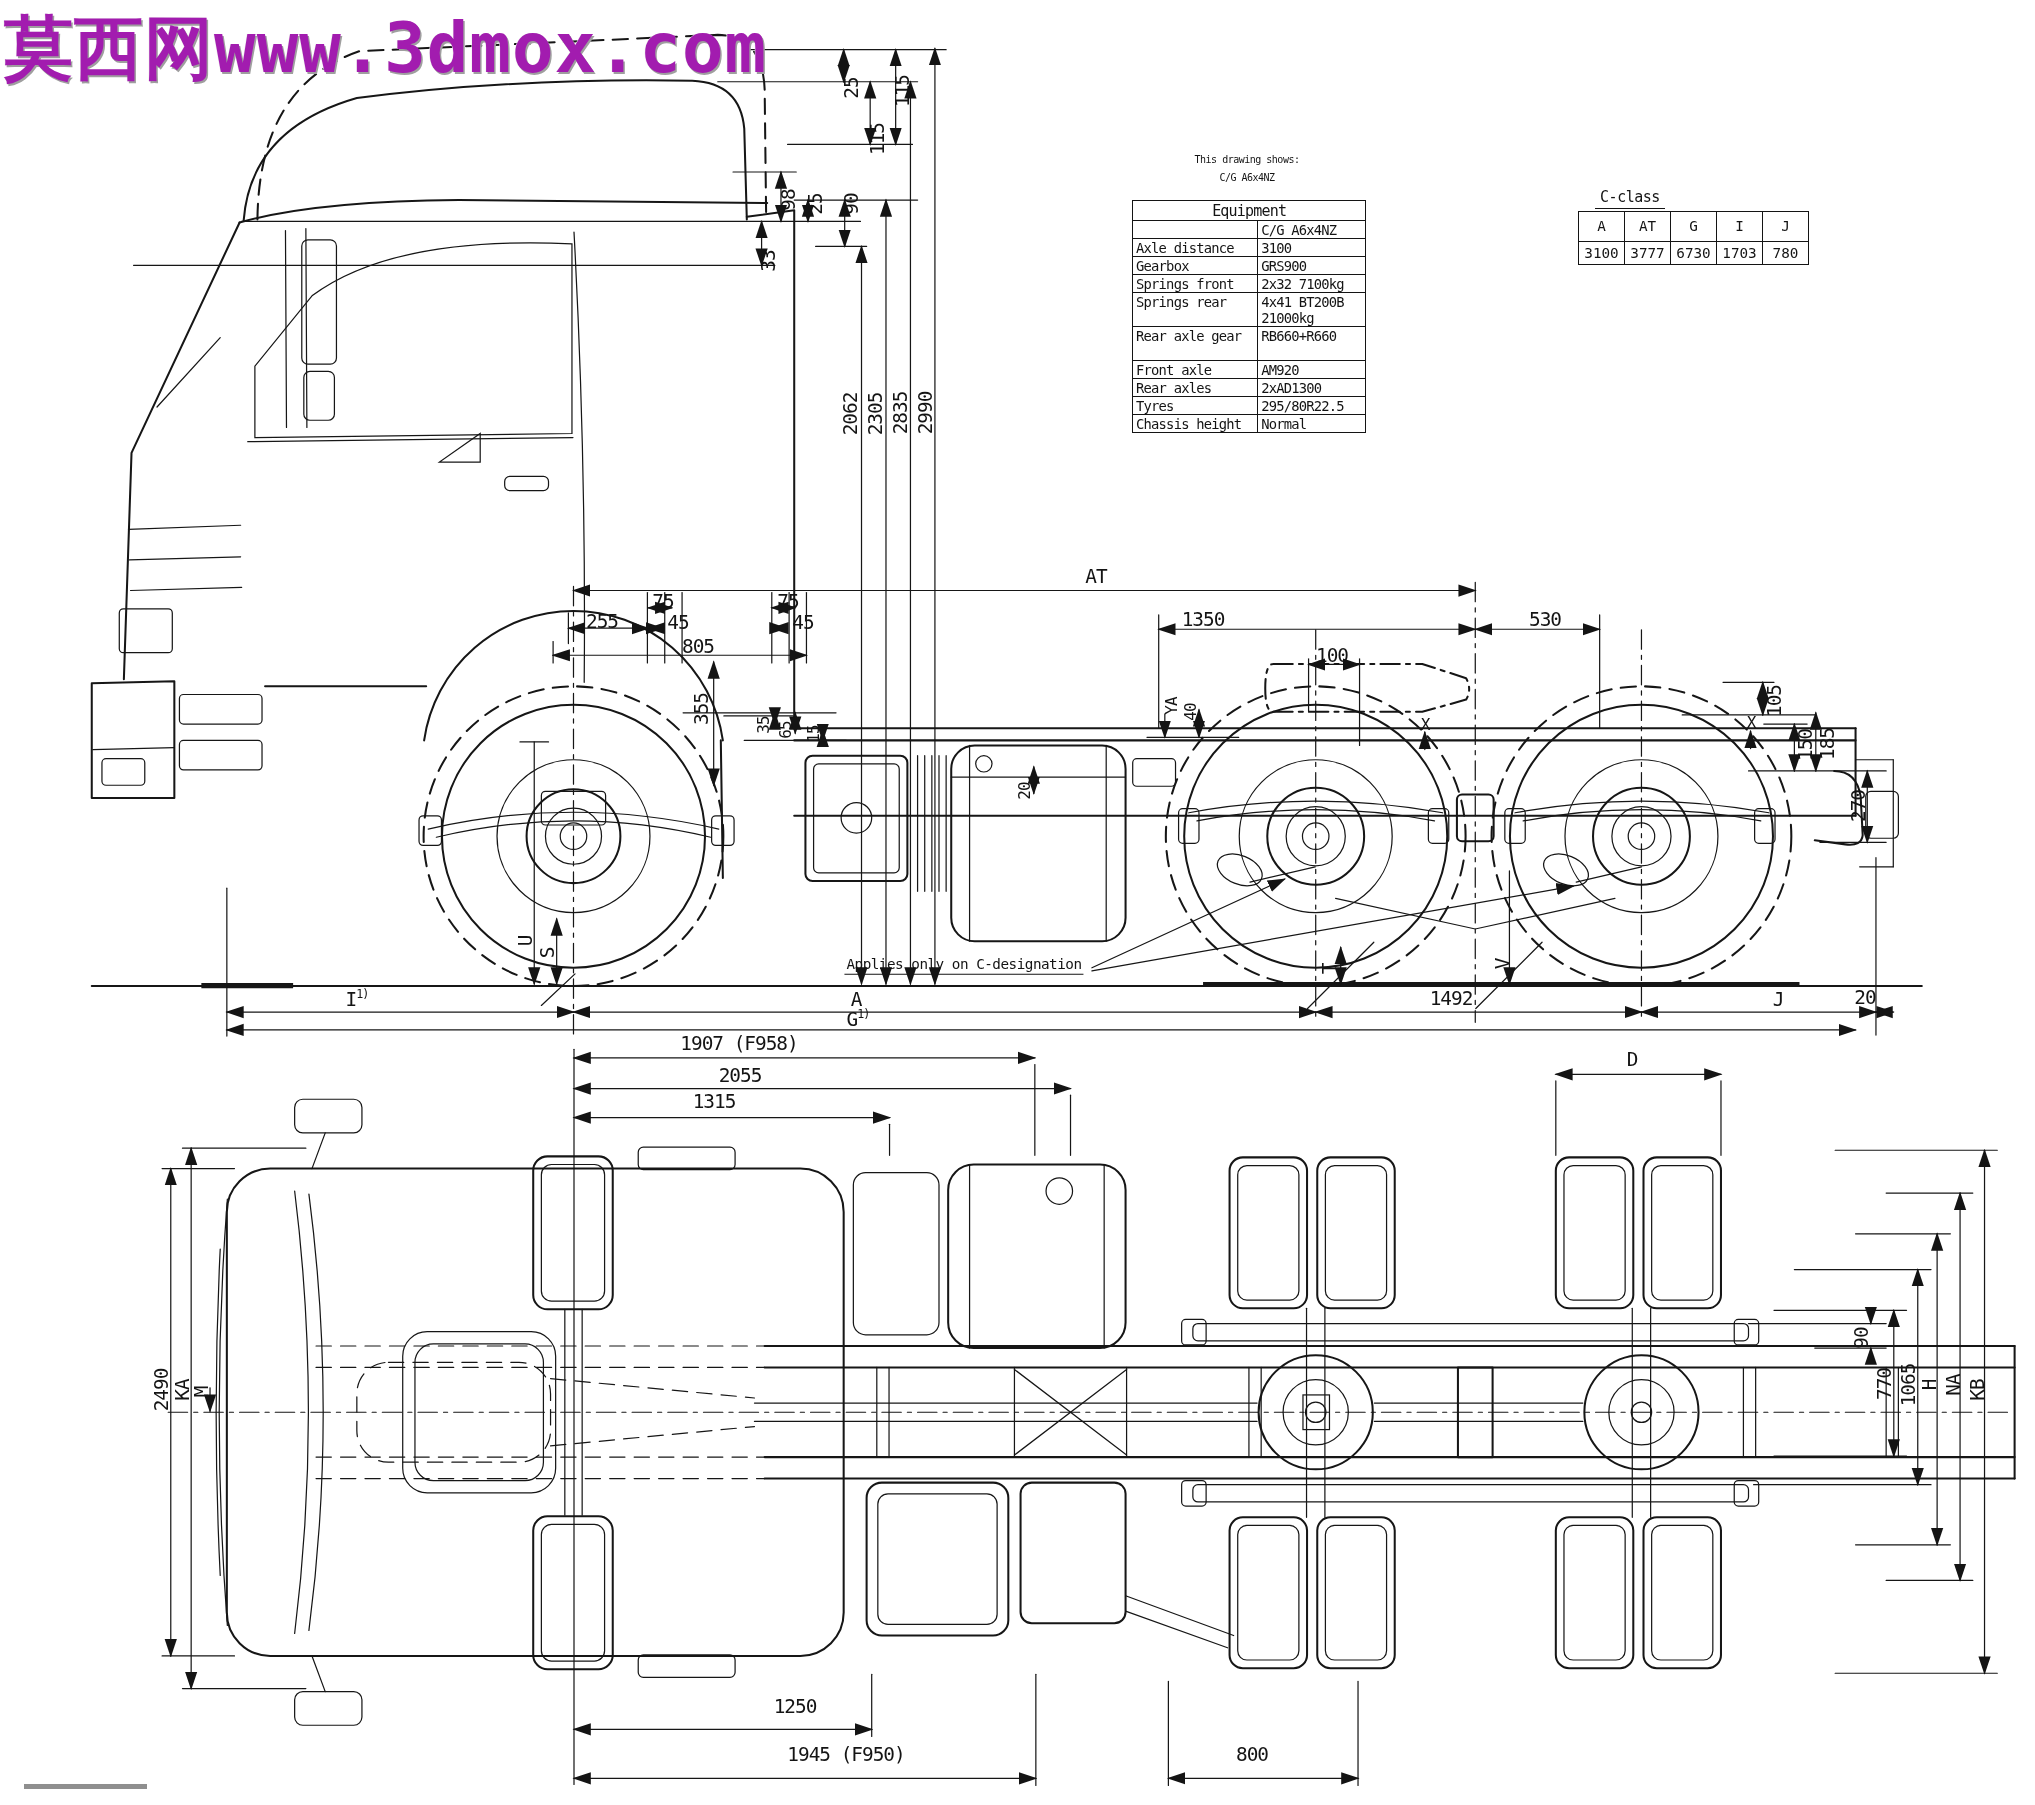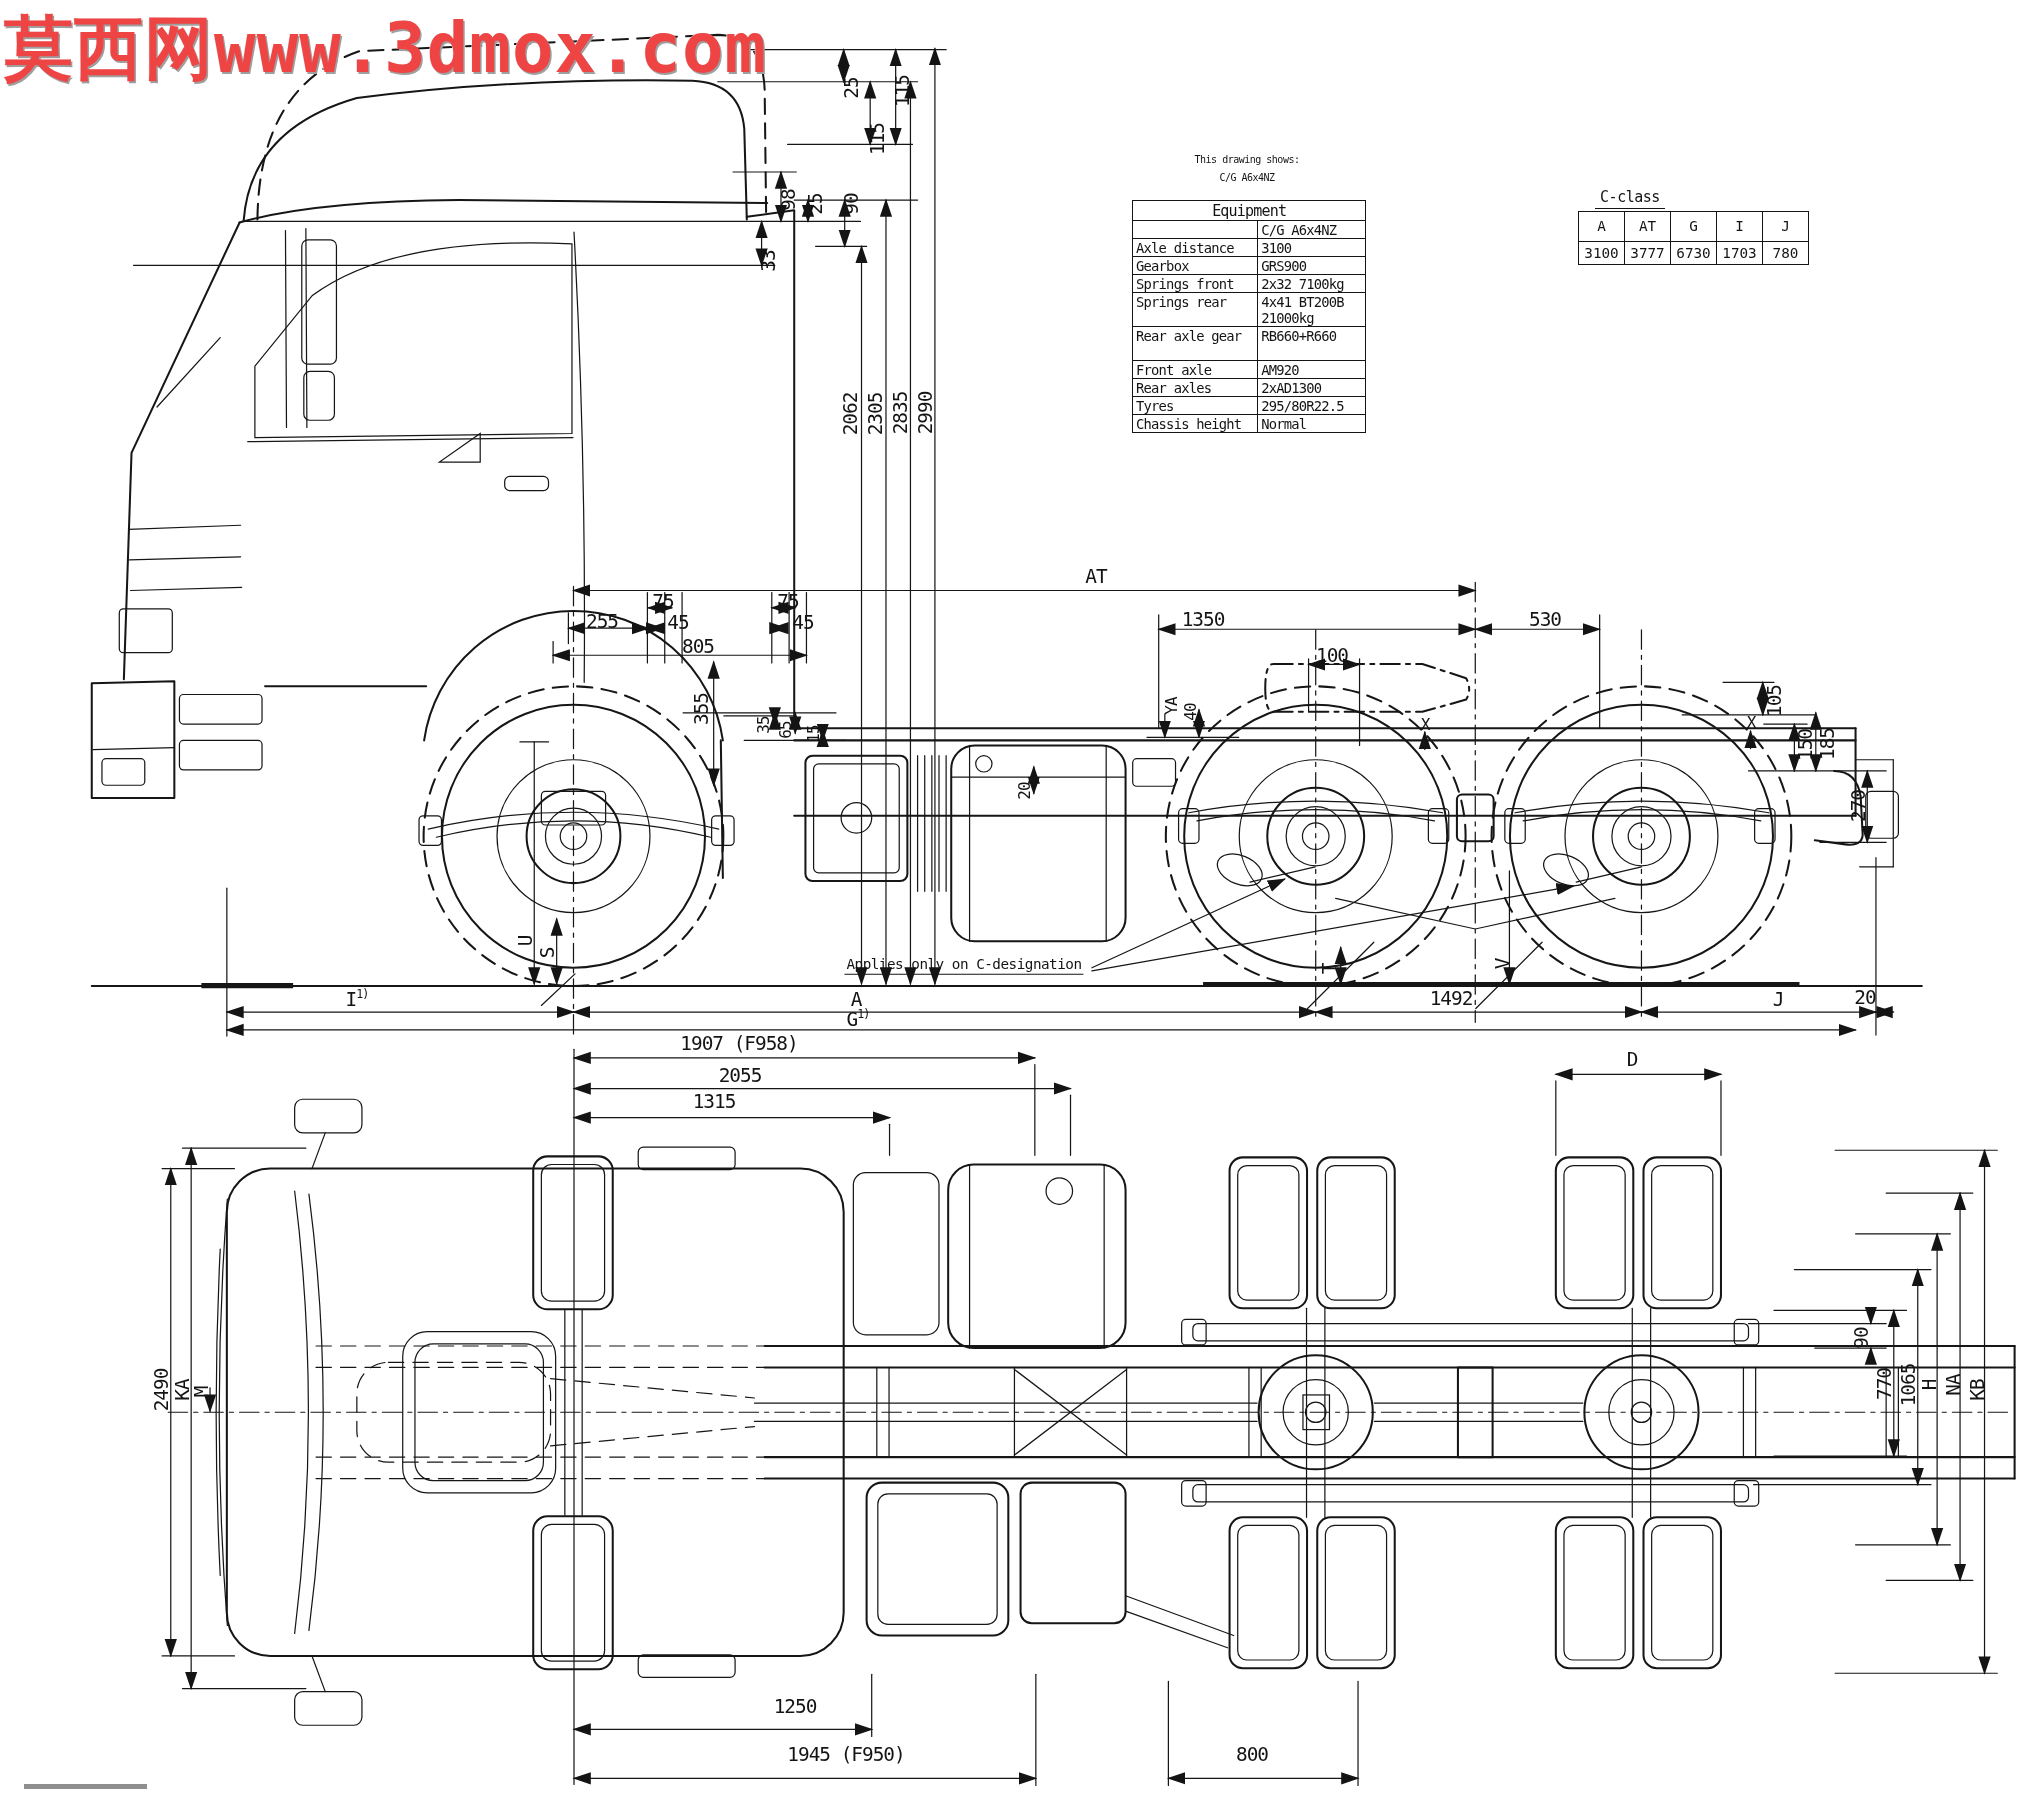--- a/index.html
+++ b/index.html
@@ -26,21 +26,21 @@
   table.equip td.hdr{text-align:center;font-size:15px;}
   table.equip tr.h2 td{height:32px;vertical-align:top;}
   table.equip tr.h15 td{height:30px;vertical-align:top;}
   .cclass-title{position:absolute;left:1595px;top:188px;font-size:15px;letter-spacing:-0.5px;
         border-bottom:1.5px solid #141414;padding:0 5.1px 2px;}
   table.cclass{position:absolute;left:1578px;top:211px;border-collapse:collapse;font-size:14.3px;text-align:center;table-layout:fixed;}
   table.cclass td{border:1.5px solid #141414;width:43px;}
   table.cclass tr.hd td{height:26.5px;}
   table.cclass tr.vl td{height:20.4px;}
   .wm{position:absolute;left:4.1px;top:3.1px;font-size:69px;font-weight:bold;letter-spacing:1px;white-space:nowrap;
-      color:#ef4444;text-shadow:1.5px 1.5px 0.5px #9f9f9f,-0.5px -0.5px 0 #ececec;}
+      color:#a21caf;text-shadow:1.5px 1.5px 0.5px #9f9f9f,-0.5px -0.5px 0 #ececec;}
   .wm-bar{position:absolute;left:23.5px;top:1784px;width:123px;height:4.6px;background:#8f8f8f;}
 </style>
 </head>
 <body>
 
 <svg width="2035" height="1806" viewBox="0 0 3992 3542">
   <defs>
     <marker id="ar" viewBox="0 0 12 12" refX="11" refY="6" markerWidth="15" markerHeight="15" orient="auto-start-reverse">
       <path d="M0,2 L12,6 L0,10 Z" fill="#141414"></path>
     </marker>

